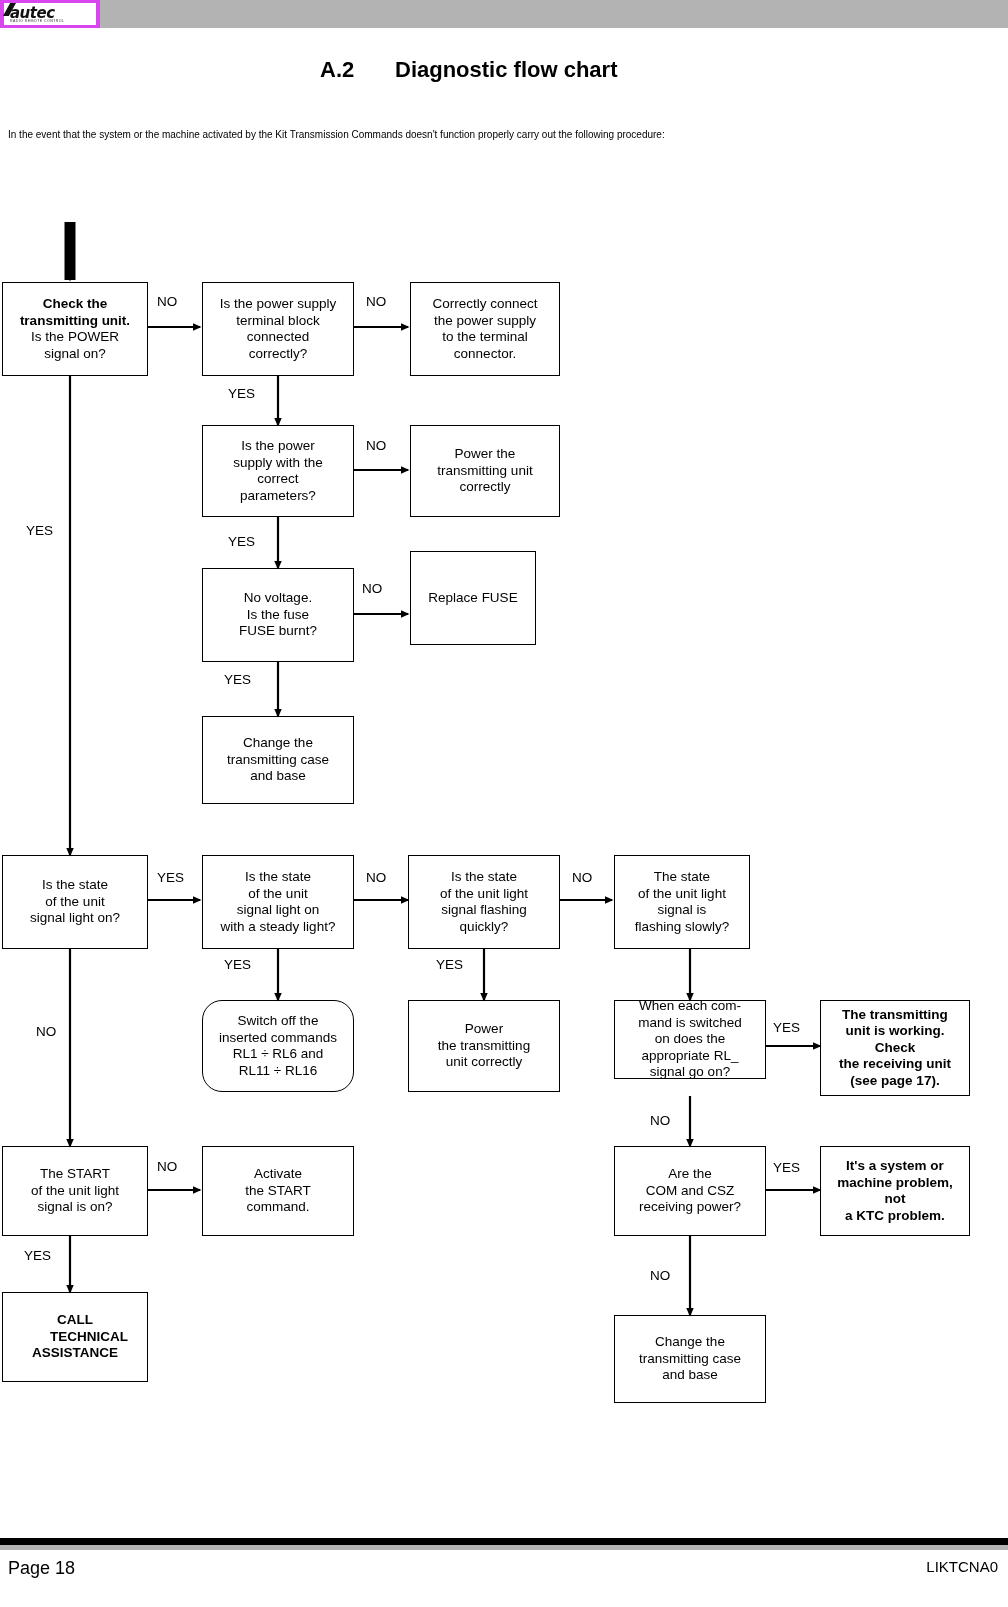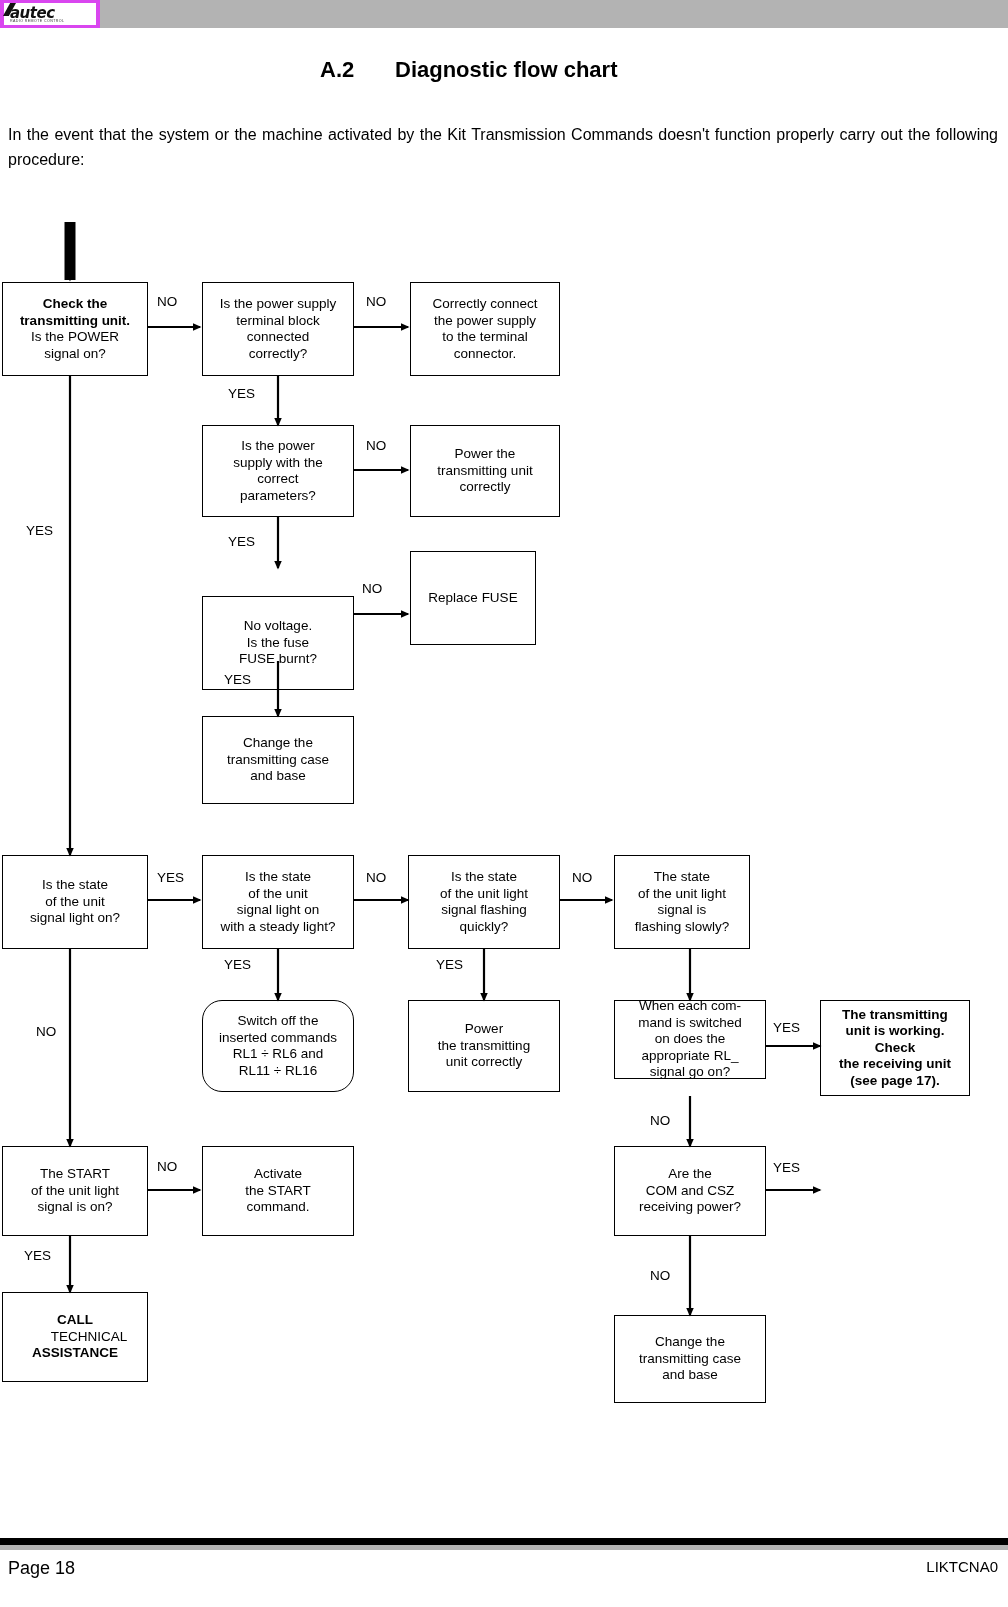--- a/index.html
+++ b/index.html
@@ -41,21 +41,21 @@
   }
   
   .title {
     position:absolute; left:320px; top:57px;
     font-size:22px; font-weight:bold;
   }
   .title .num { display:inline-block; width:75px; }
   
   .intro {
     position:absolute; left:8px; top:122px; width:990px;
-    font-size:16px; line-height:25px;
+    font-size:10px; line-height:25px;
     text-align:justify;
   }
   
   #chart { position:absolute; left:0; top:0; width:1008px; height:1607px; }
   .node {
     position:absolute;
     border:1px solid #000;
     box-sizing:border-box;
     display:flex; align-items:center; justify-content:center;
     text-align:center;
@@ -167,21 +167,21 @@
     </div>
     <div class="node" style="left: 410px; top: 282px; width: 150px; height: 94px;">
       <div><span>Correctly connect</span><br><span>the power supply</span><br><span>to the terminal</span><br><span>connector.</span></div>
     </div>
     <div class="node" style="left: 202px; top: 425px; width: 152px; height: 92px;">
       <div><span>Is the power</span><br><span>supply with the</span><br><span>correct</span><br><span>parameters?</span></div>
     </div>
     <div class="node" style="left: 410px; top: 425px; width: 150px; height: 92px;">
       <div><span>Power the</span><br><span>transmitting unit</span><br><span>correctly</span></div>
     </div>
-    <div class="node" style="left: 202px; top: 596px; width: 152px; height: 94px;">
+    <div class="node" style="left: 202px; top: 568px; width: 152px; height: 94px;">
       <div><span>No voltage.</span><br><span>Is the fuse</span><br><span>FUSE burnt?</span></div>
     </div>
     <div class="node" style="left: 410px; top: 551px; width: 126px; height: 94px;">
       <div><span>Replace FUSE</span></div>
     </div>
     <div class="node" style="left: 202px; top: 716px; width: 152px; height: 88px;">
       <div><span>Change the</span><br><span>transmitting case</span><br><span>and base</span></div>
     </div>
     <div class="node" style="left: 2px; top: 855px; width: 146px; height: 94px;">
       <div><span>Is the state</span><br><span>of the unit</span><br><span>signal light on?</span></div>
@@ -209,22 +209,25 @@
     </div>
     <div class="node" style="left: 2px; top: 1146px; width: 146px; height: 90px;">
       <div><span>The START</span><br><span>of the unit light</span><br><span>signal is on?</span></div>
     </div>
     <div class="node" style="left: 202px; top: 1146px; width: 152px; height: 90px;">
       <div><span>Activate</span><br><span>the START</span><br><span>command.</span></div>
     </div>
     <div class="node" style="left: 614px; top: 1146px; width: 152px; height: 90px;">
       <div><span>Are the</span><br><span>COM and CSZ</span><br><span>receiving power?</span></div>
     </div>
+    <div class="node" style="left: 820px; top: 1146px; width: 150px; height: 90px;">
+      <div><span style="font-weight: bold;">It's a system or</span><br><span style="font-weight: bold;">machine problem,</span><br><span style="font-weight: bold;">not</span><br><span style="font-weight: bold;">a KTC problem.</span></div>
+    </div>
     <div class="node" style="left: 2px; top: 1292px; width: 146px; height: 90px;">
-      <div><span style="font-weight: bold;">CALL</span><br><span style="font-weight: normal; margin-left: 28px;">TECHNICAL</span><br><span style="font-weight: bold;">ASSISTANCE</span></div>
+      <div><span style="font-weight: bold;">CALL</span><br><span style="font-weight: bold; margin-left: 28px;">TECHNICAL</span><br><span style="font-weight: bold;">ASSISTANCE</span></div>
     </div>
     <div class="node" style="left: 614px; top: 1315px; width: 152px; height: 88px;">
       <div><span>Change the</span><br><span>transmitting case</span><br><span>and base</span></div>
     </div>
     <div class="lbl" style="left: 157px; top: 294px;">NO</div>
     <div class="lbl" style="left: 366px; top: 294px;">NO</div>
     <div class="lbl" style="left: 228px; top: 386px;">YES</div>
     <div class="lbl" style="left: 366px; top: 438px;">NO</div>
     <div class="lbl" style="left: 228px; top: 534px;">YES</div>
     <div class="lbl" style="left: 362px; top: 581px;">NO</div>

